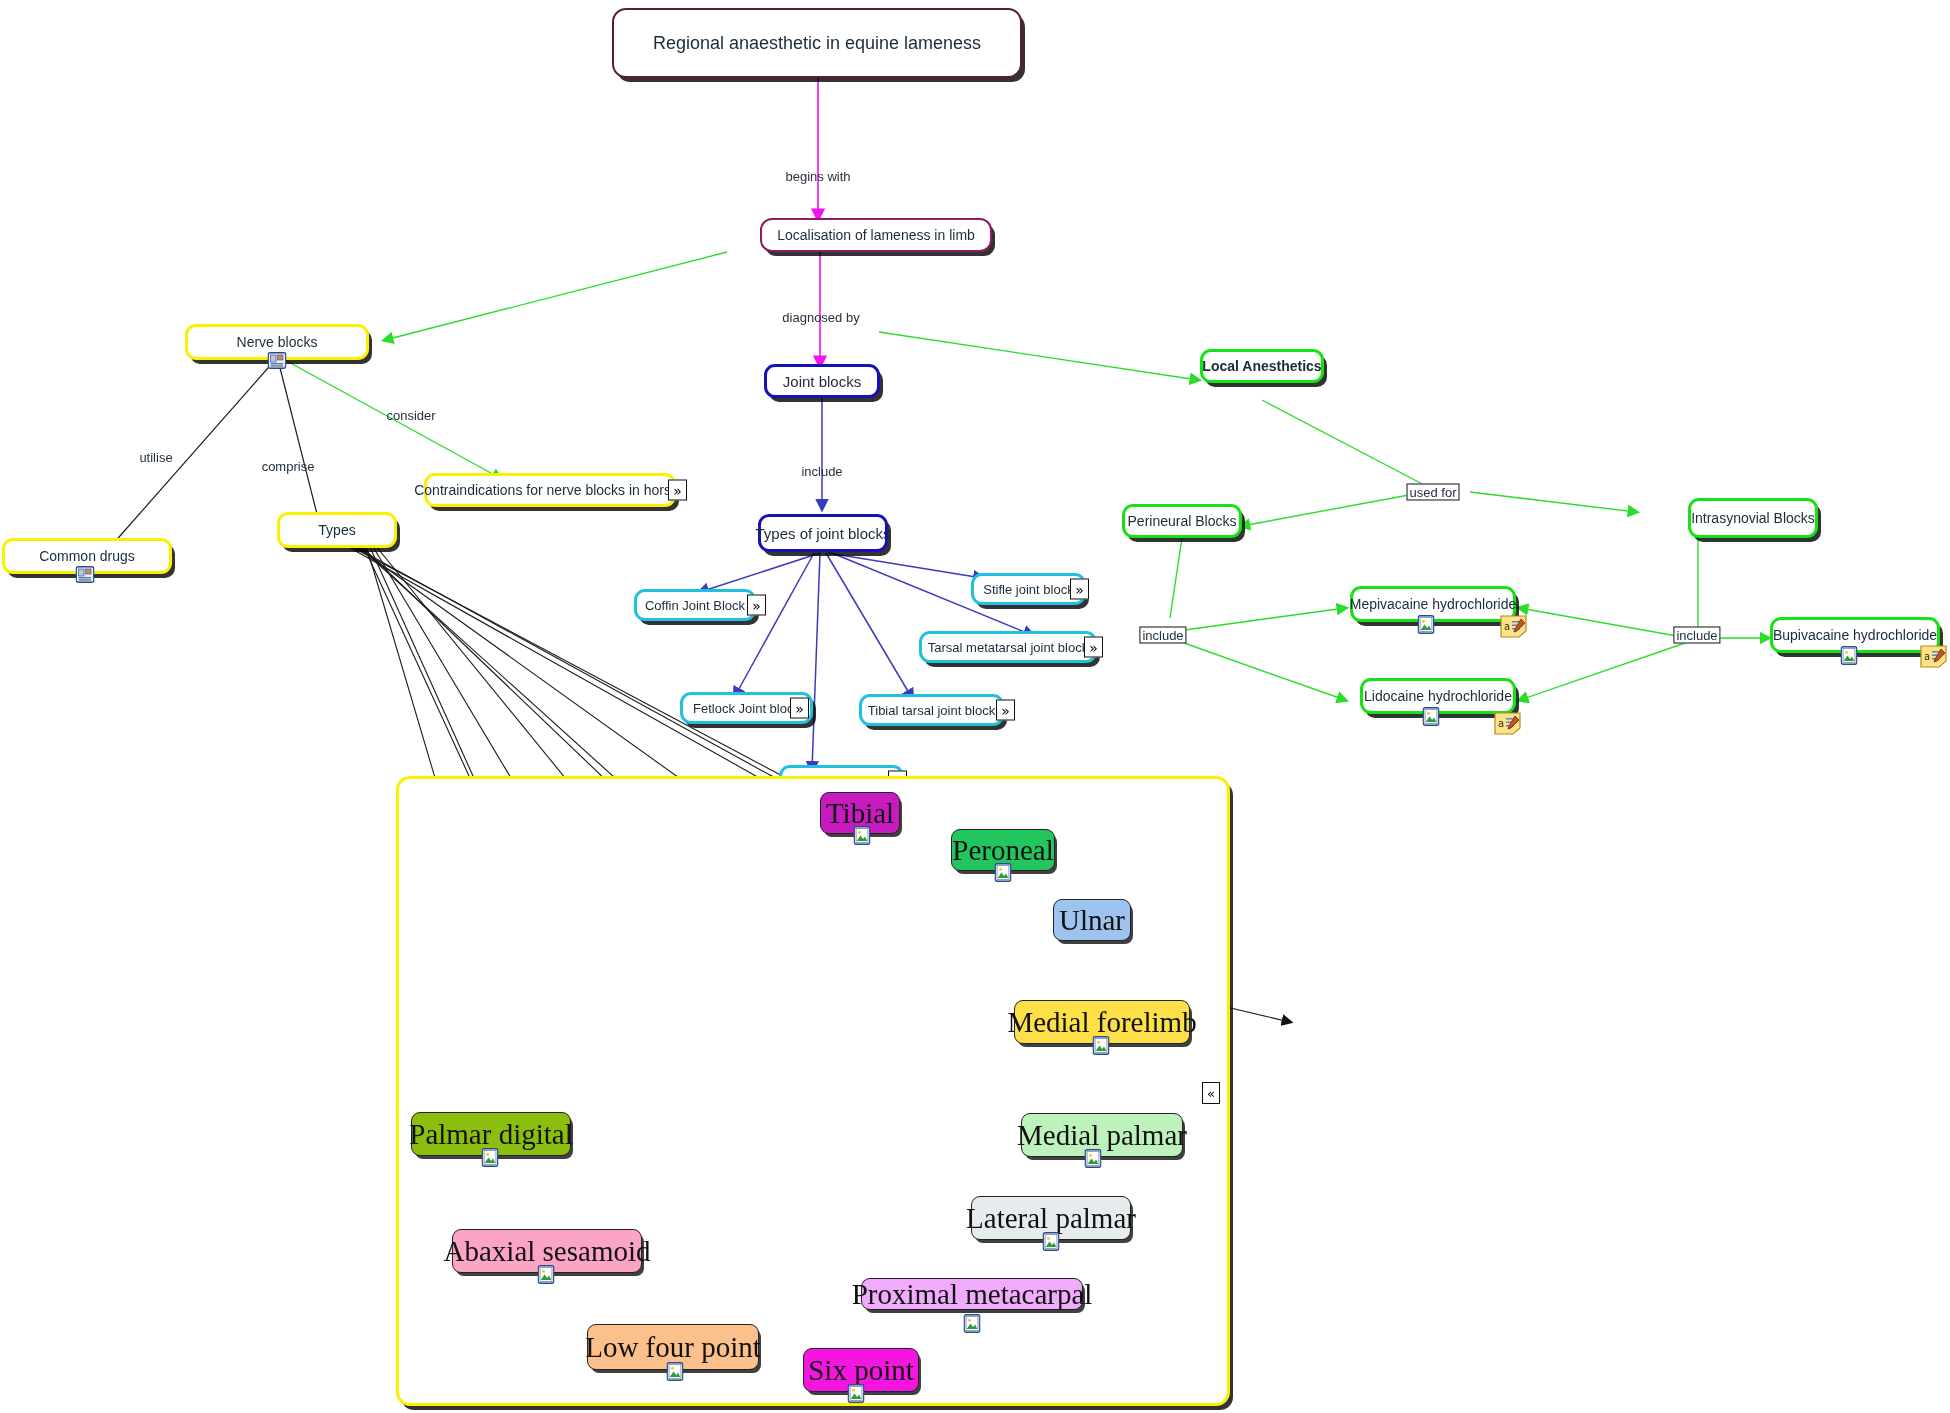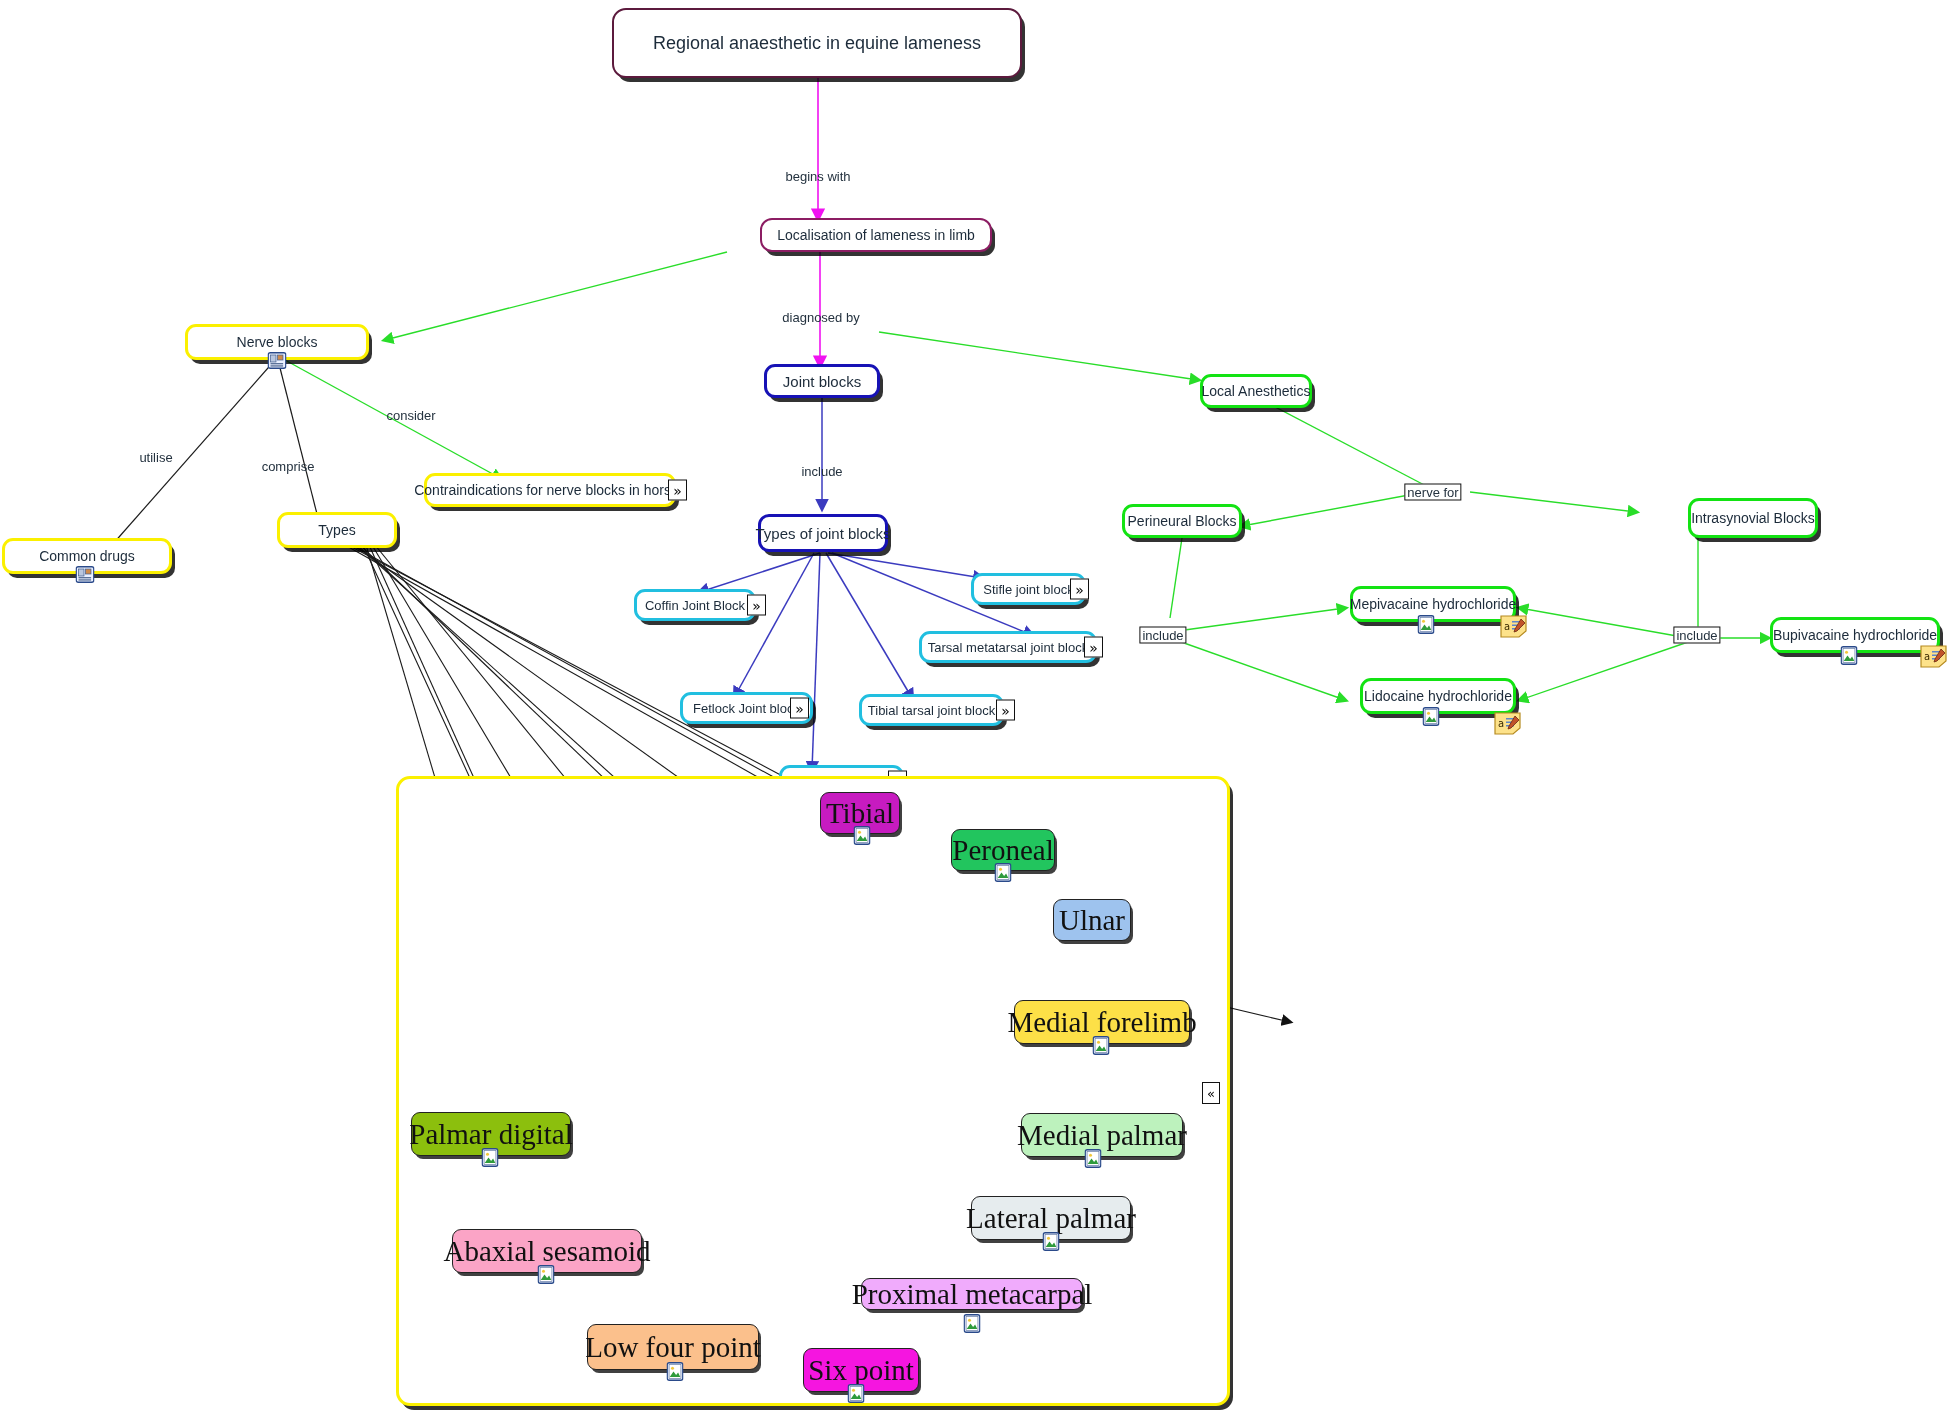--- a/index.html
+++ b/index.html
@@ -184,21 +184,21 @@
     <rect x="3" y="3" width="5.5" height="7" fill="#b9c6de" stroke="#415d8c" stroke-width="0.7"></rect>
     <rect x="10" y="3" width="5.5" height="5" fill="#cf8a4a" stroke="#415d8c" stroke-width="0.7"></rect>
     <rect x="3" y="11.2" width="12.6" height="1.1" fill="#3a5580"></rect>
     <rect x="3" y="13.4" width="12.6" height="1.1" fill="#3a5580"></rect>
   </svg>
 
   <div class="node n-navy" style="left:764px;top:364px;width:116px;height:34px;">
     <span class="lbl">Joint blocks</span>
   </div>
 
-  <div class="node n-green" style="left:1200px;top:374px;width:112px;height:34px;">
+  <div class="node n-green" style="left:1200px;top:349px;width:124px;height:34px;font-weight:bold;">
     <span class="lbl">Local Anesthetics</span>
   </div>
 
   <div class="node n-yellow" style="left:424px;top:473px;width:252px;height:34px;">
     <span class="lbl">Contraindications for nerve blocks in horses</span>
   </div>
   <div class="chev" style="left:668px;top:490px;">»</div>
 
   <div class="node n-yellow" style="left:2px;top:538px;width:170px;height:36px;">
     <span class="lbl">Common drugs</span>
@@ -414,17 +414,17 @@
     <circle cx="6" cy="6.2" r="1.5" fill="#f2c83c"></circle>
     <path d="M3.2 15 L7 9.6 L9.6 13 L11.6 10.6 L13.8 15 z" fill="#2f9b3c"></path>
   </svg>
 
   <div class="elabel" style="left:818px;top:176px;">begins with</div>
   <div class="elabel" style="left:821px;top:317px;">diagnosed by</div>
   <div class="elabel" style="left:156px;top:457px;">utilise</div>
   <div class="elabel" style="left:288px;top:466px;">comprise</div>
   <div class="elabel" style="left:411px;top:415px;">consider</div>
   <div class="elabel" style="left:822px;top:471px;">include</div>
-  <div class="elabel boxed" style="left:1433px;top:492px;">nerve for</div>
+  <div class="elabel boxed" style="left:1433px;top:492px;">used for</div>
   <div class="elabel boxed" style="left:1163px;top:635px;">include</div>
   <div class="elabel boxed" style="left:1697px;top:635px;">include</div>
 
 </div>
 
 </body></html>

